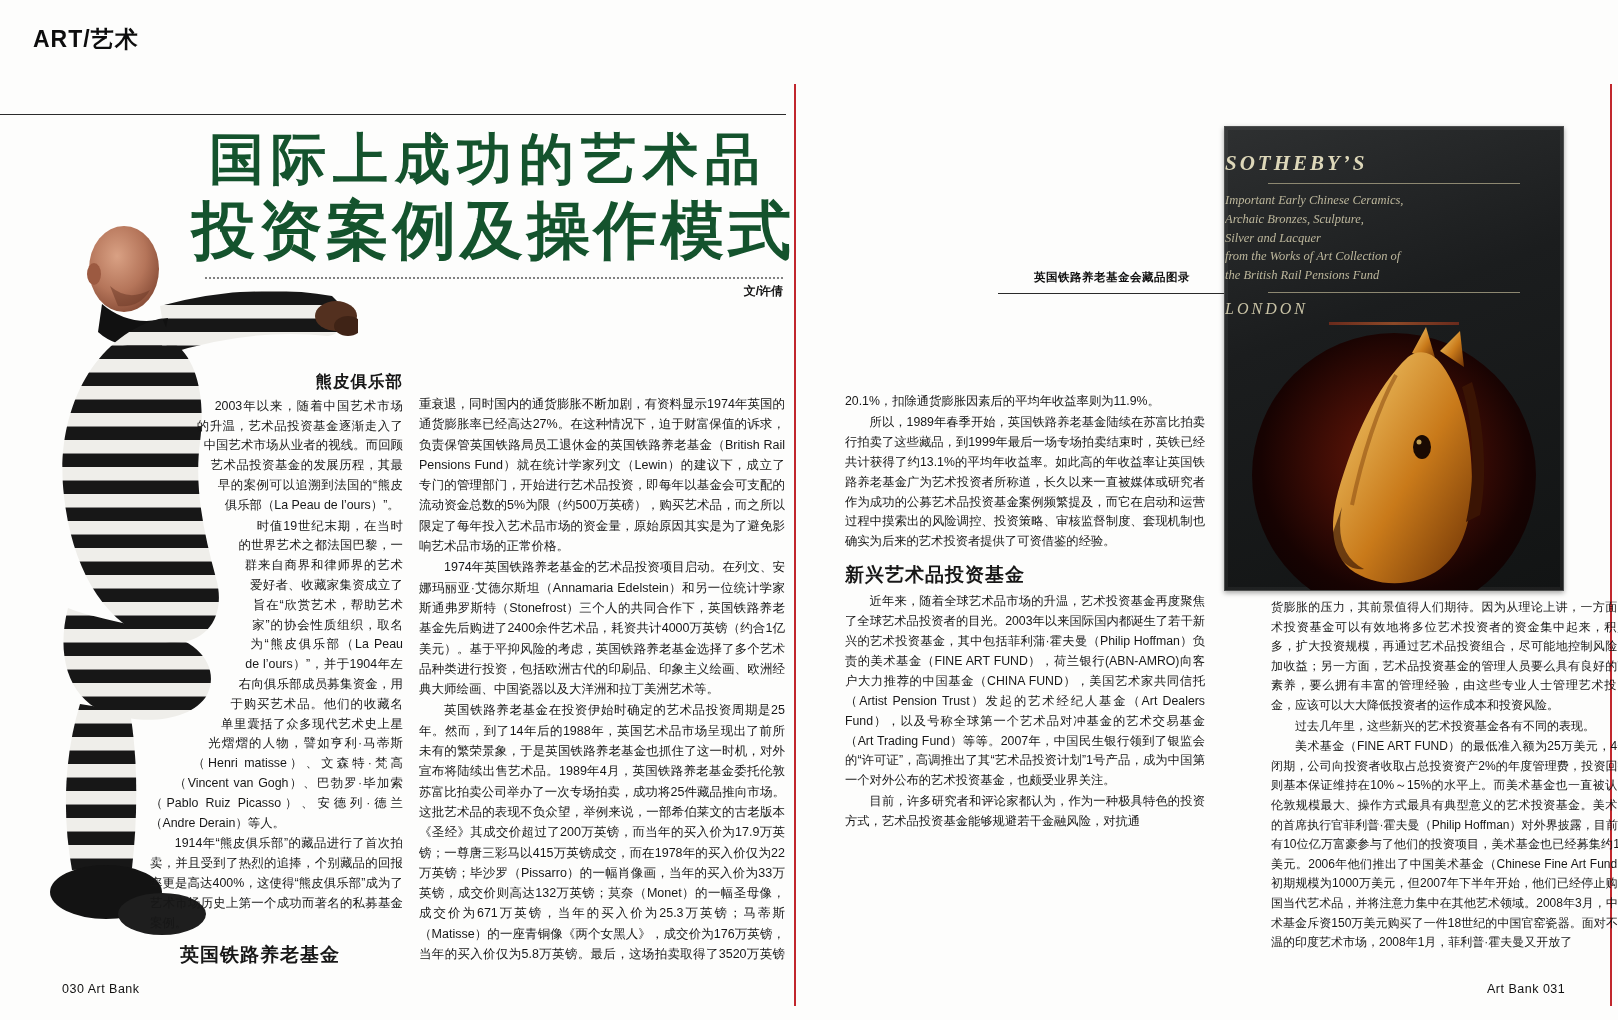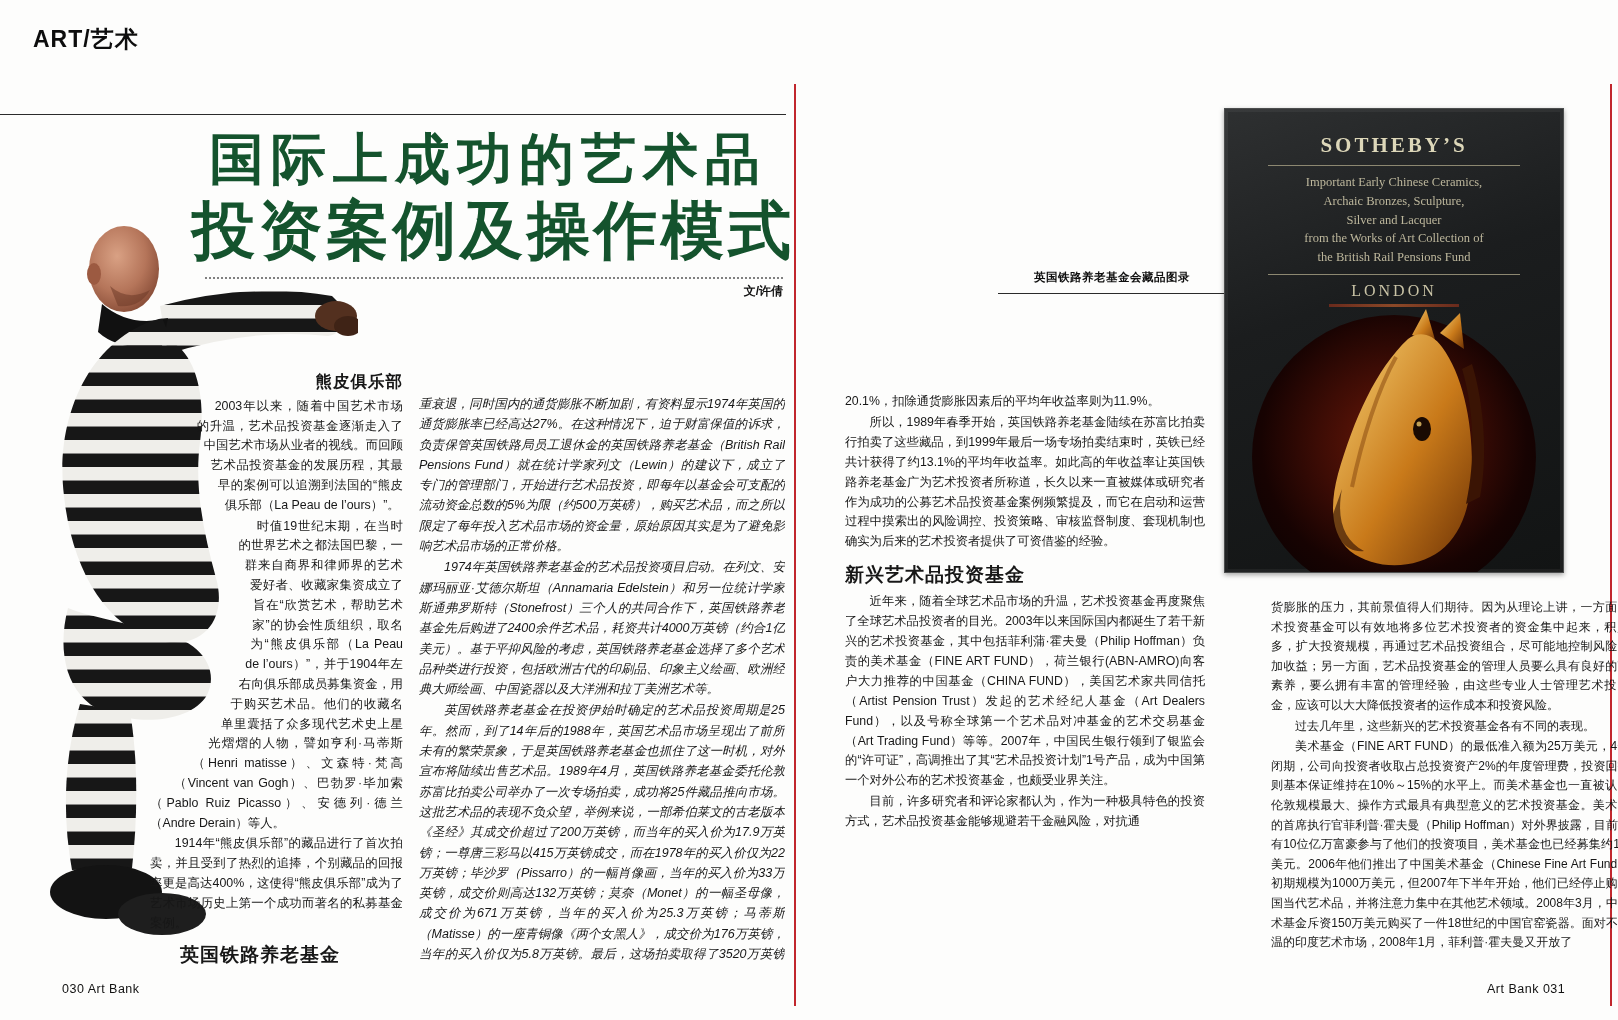--- a/index.html
+++ b/index.html
@@ -9,35 +9,35 @@
   .top-rule{position:absolute;left:0;top:114px;width:786px;height:1px;background:#2b2b2b;}
   .title-block{position:absolute;left:192px;top:128px;width:592px;text-align:center;color:#14532d;}
   .t1{font-family:"Liberation Serif","DejaVu Serif",serif;font-size:55px;font-weight:700;letter-spacing:7px;line-height:1.18;white-space:nowrap;}
   .t2{font-family:"Liberation Sans",sans-serif;font-size:63px;font-weight:900;letter-spacing:4px;line-height:1.08;margin-top:3px;white-space:nowrap;}
   .dotted-rule{position:absolute;left:205px;top:277px;width:578px;border-top:2px dotted #808080;}
   .byline{position:absolute;left:583px;top:283px;width:200px;text-align:right;font-size:12px;font-weight:700;color:#111;}
   .col{position:absolute;text-align:justify;color:#171717;}
   .col p{margin:0 0 1px 0;}
   .col p.ind{text-indent:2em;}
   .col-l1{left:150px;top:372px;width:253px;height:592px;font-size:12.4px;line-height:19.8px;overflow:hidden;}
-  .col-l2{left:419px;top:394px;width:366px;height:572px;font-size:12.5px;line-height:20.3px;overflow:hidden;font-style:italic;}
+  .col-l2{left:419px;top:394px;width:366px;height:572px;font-size:12.5px;line-height:20.3px;overflow:hidden;}
   .col-r1{left:845px;top:392px;width:360px;height:588px;font-size:12.3px;line-height:19.9px;overflow:hidden;}
   .col-r2{left:1227px;top:598px;width:371px;height:372px;font-size:12px;line-height:19.6px;overflow:hidden;margin-left:44px;}
   .h-small{font-size:16.5px;font-weight:600;margin:0 0 5px 0;text-align:right;letter-spacing:1px;}
   .h-large{font-size:19px;font-weight:700;margin:12px 0 7px 30px;text-align:left;letter-spacing:1px;}
   .h-mid{font-size:19px;font-weight:700;margin:13px 0 7px 0;text-align:left;letter-spacing:1px;}
   .wrap-spacer{float:left;width:112px;height:422px;
     shape-outside:polygon(0px 0px,26px 0px,40px 45px,55px 88px,70px 130px,84px 170px,95px 205px,103px 235px,100px 268px,90px 300px,74px 338px,52px 372px,24px 402px,0px 422px);}
   .figure-svg{position:absolute;left:10px;top:224px;width:348px;height:737px;}
   .spine{position:absolute;width:2px;background:#c1272d;top:84px;height:922px;}
   .spine.center{left:794px;}
   .spine.edge{left:1610px;}
   .caption{position:absolute;left:985px;top:270px;width:205px;text-align:right;font-size:11.5px;font-weight:700;color:#0f0f0f;letter-spacing:0.5px;}
   .caption-line{position:absolute;left:998px;top:293px;width:227px;height:1px;background:#2a2a2a;}
-  .catalog{position:absolute;left:1224px;top:108px;width:338px;height:463px;background:linear-gradient(160deg,#2e3031 0%,#1b1d1e 40%,#121414 100%);border:1px solid #4c4e4e;box-shadow:inset 0 0 0 3px rgba(255,255,255,0.05),0 2px 5px rgba(0,0,0,0.35);text-align:center;overflow:hidden;}
+  .catalog{position:absolute;left:1224px;top:126px;width:338px;height:463px;background:linear-gradient(160deg,#2e3031 0%,#1b1d1e 40%,#121414 100%);border:1px solid #4c4e4e;box-shadow:inset 0 0 0 3px rgba(255,255,255,0.05),0 2px 5px rgba(0,0,0,0.35);overflow:hidden;font-style:italic;}
   .catalog .brand{margin-top:24px;font-family:"Liberation Serif","DejaVu Serif",serif;font-size:21px;letter-spacing:3px;font-weight:700;color:#ddd7b9;}
   .catalog .rule{width:252px;height:1px;background:#8d8871;margin:7px auto 7px auto;}
   .catalog .tl{font-family:"Liberation Serif","DejaVu Serif",serif;font-size:12.5px;line-height:1.5;color:#bdb79c;}
   .catalog .loc{margin-top:7px;font-family:"Liberation Serif","DejaVu Serif",serif;font-size:16px;letter-spacing:3px;color:#c9c3a6;}
   .catalog .date-dash{width:130px;height:3px;margin:4px auto 0 auto;background:linear-gradient(90deg,#7d2e1c,#a8542a,#7d2e1c);opacity:0.8;}
   .horse-svg{display:block;margin:2px auto 0 auto;}
   .foot{position:absolute;top:982px;font-size:12.5px;color:#111;letter-spacing:0.5px;}
   .foot.l{left:62px;}
   .foot.r{left:1487px;}
 </style>

